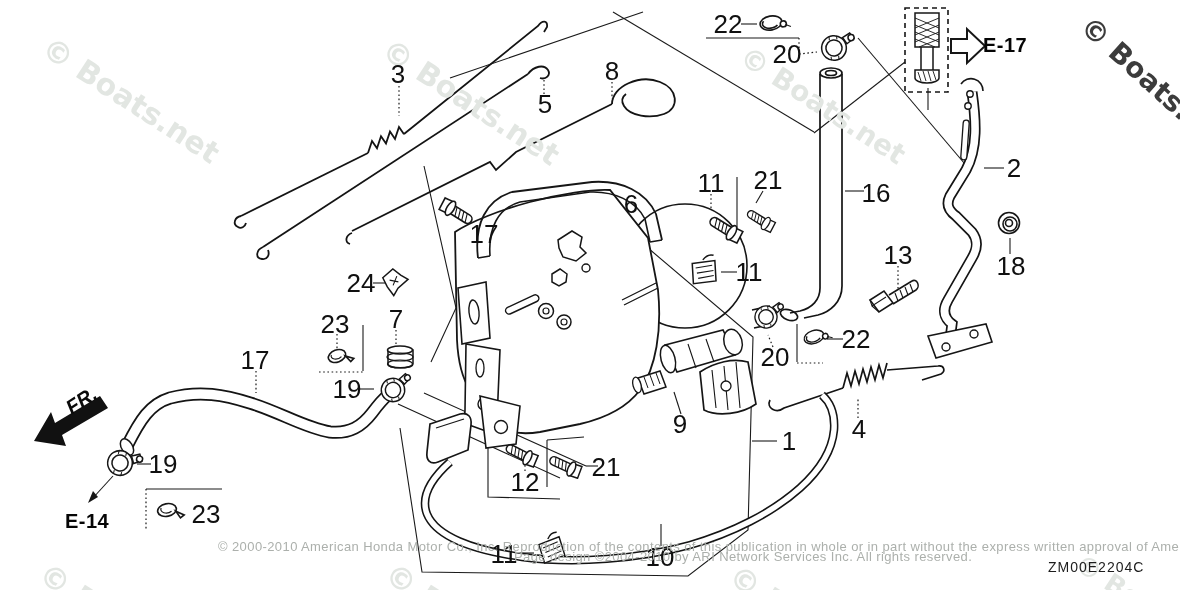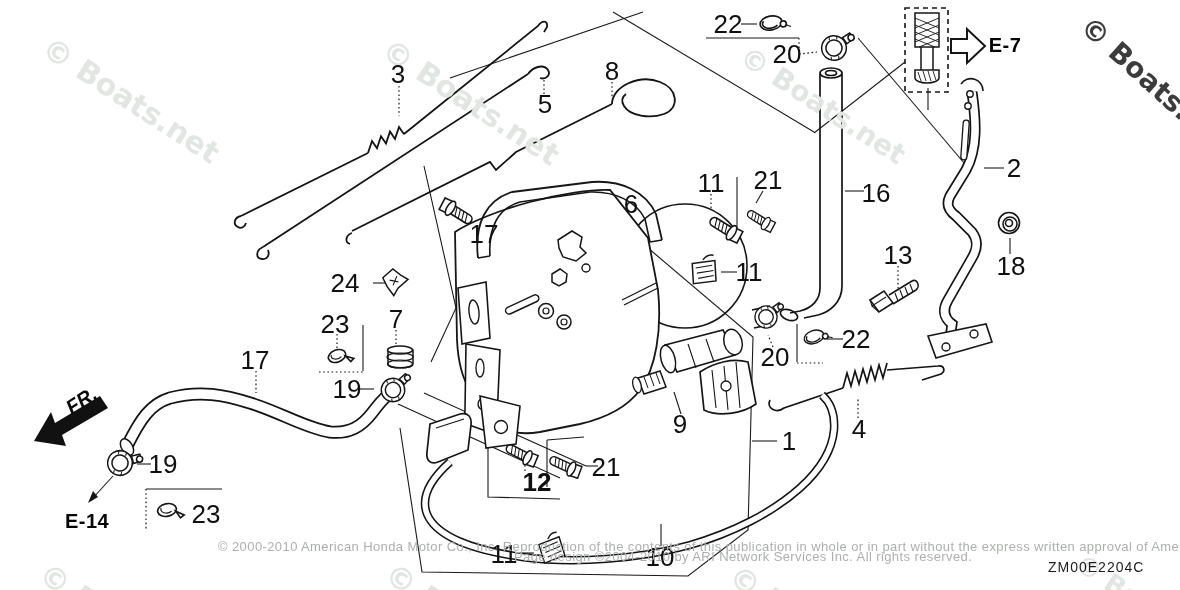--- a/index.html
+++ b/index.html
@@ -257,53 +257,53 @@
 
   <div class="wm wm-light" style="left:55px;top:30px;font-size:30px;transform:rotate(33deg);">© Boats.net</div>
   <div class="wm wm-light" style="left:395px;top:32px;font-size:30px;transform:rotate(33deg);">© Boats.net</div>
   <div class="wm wm-light" style="left:752px;top:40px;font-size:28px;transform:rotate(33deg);">© Boats.net</div>
   <div class="wm wm-dark" style="left:1096px;top:10px;font-size:28px;transform:rotate(42deg);">© Boats.net</div>
   <div class="wm wm-light" style="left:52px;top:556px;font-size:30px;transform:rotate(33deg);">© Boats.net</div>
   <div class="wm wm-light" style="left:398px;top:556px;font-size:30px;transform:rotate(33deg);">© Boats.net</div>
   <div class="wm wm-light" style="left:742px;top:558px;font-size:30px;transform:rotate(33deg);">© Boats.net</div>
   <div class="wm wm-light" style="left:1086px;top:548px;font-size:26px;transform:rotate(33deg);">© Boats.net</div>
 
-  <div class="ref" style="left:1005px;top:45px;">E-7</div>
+  <div class="ref" style="left:1005px;top:45px;">E-17</div>
   <div class="ref" style="left:87px;top:521px;">E-14</div>
   <div class="fr" style="left:68px;top:398px;">FR.</div>
 
   <div id="labels">
       <div class="plabel" style="left: 789px; top: 441px;">1</div>
       <div class="plabel" style="left: 1014px; top: 168px;">2</div>
       <div class="plabel" style="left: 398px; top: 74px;">3</div>
       <div class="plabel" style="left: 859px; top: 429px;">4</div>
       <div class="plabel" style="left: 545px; top: 104px;">5</div>
       <div class="plabel" style="left: 631px; top: 204px;">6</div>
       <div class="plabel" style="left: 396px; top: 319px;">7</div>
       <div class="plabel" style="left: 612px; top: 71px;">8</div>
       <div class="plabel" style="left: 680px; top: 424px;">9</div>
       <div class="plabel" style="left: 660px; top: 557px;">10</div>
       <div class="plabel" style="left: 749px; top: 272px;">11</div>
       <div class="plabel" style="left: 504px; top: 554px;">11</div>
-      <div class="plabel" style="left: 537px; top: 482px; font-weight: bold;">12</div>
+      <div class="plabel" style="left: 525px; top: 482px;">12</div>
       <div class="plabel" style="left: 898px; top: 255px;">13</div>
       <div class="plabel" style="left: 711px; top: 183px;">11</div>
       <div class="plabel" style="left: 255px; top: 360px;">17</div>
       <div class="plabel" style="left: 876px; top: 193px;">16</div>
       <div class="plabel" style="left: 446px; top: 234px; margin-left: 38px;">17</div>
       <div class="plabel" style="left: 1011px; top: 266px;">18</div>
       <div class="plabel" style="left: 347px; top: 389px;">19</div>
       <div class="plabel" style="left: 163px; top: 464px;">19</div>
       <div class="plabel" style="left: 787px; top: 54px;">20</div>
       <div class="plabel" style="left: 775px; top: 357px;">20</div>
       <div class="plabel" style="left: 768px; top: 180px;">21</div>
       <div class="plabel" style="left: 606px; top: 467px;">21</div>
       <div class="plabel" style="left: 728px; top: 24px;">22</div>
       <div class="plabel" style="left: 856px; top: 339px;">22</div>
       <div class="plabel" style="left: 335px; top: 324px;">23</div>
       <div class="plabel" style="left: 206px; top: 514px;">23</div>
-      <div class="plabel" style="left: 345px; top: 283px; text-align: center;">24</div>
+      <div class="plabel" style="left: 361px; top: 283px; text-align: center;">24</div>
     </div>
 
   <div class="copyline" style="left:178px;top:539px;">© 2000-2010 American Honda Motor Co., Inc. Reproduction of the contents of this publication in whole or in part without the express written approval of American Honda Motor Co., Inc. is prohibited.</div>
   <div class="copyline" style="left:462px;top:549px;margin-left:12px;">Page design ©2004-2010 by ARI Network Services Inc. All rights reserved.</div>
   <div class="diagcode" style="left:1048px;top:559px;">ZM00E2204C</div>
 </div>
 
 </body></html>

